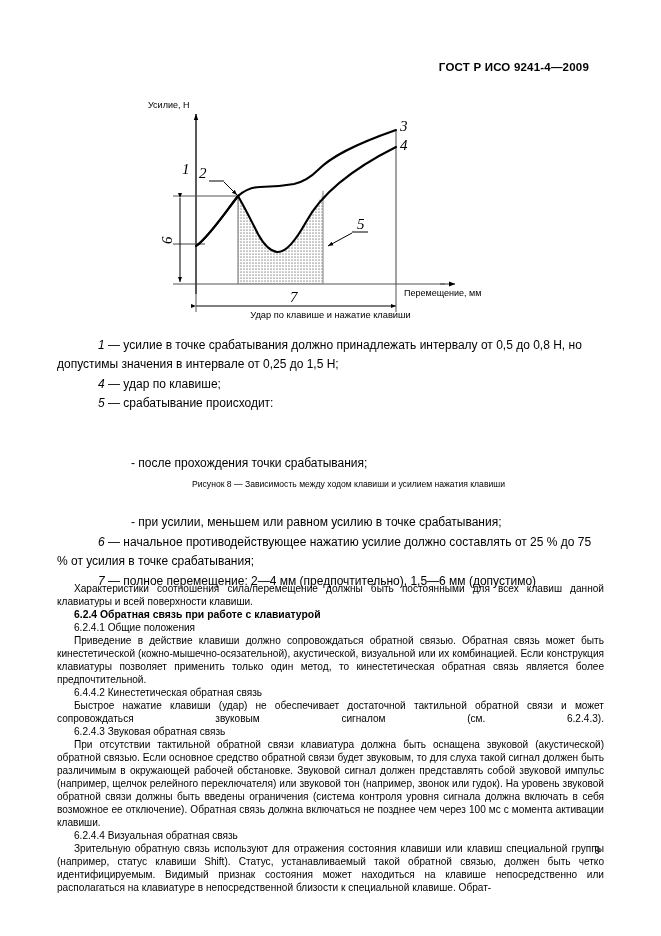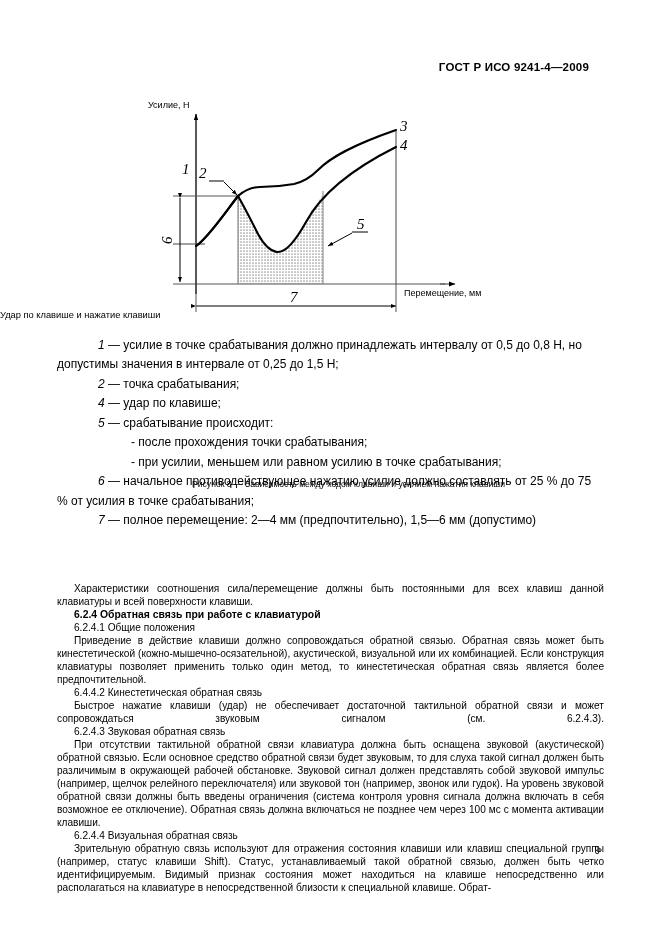--- a/index.html
+++ b/index.html
@@ -38,34 +38,35 @@
     width: 661px;
     height: 240px;
   }
   .figure-svg { display: block; }
 
   .figure-caption {
     position: absolute;
     top: 310px;
     left: 0;
     width: 661px;
+    text-align: center;
     font-size: 9.3px;
   }
 
   
   .keylist {
     position: absolute;
     left: 57px;
     top: 336px;
     width: 547px;
     font-size: 12px;
     line-height: 1.62;
   }
   .keylist .key-row { text-indent: 41px; }
-  .keylist .key-row.sub { text-indent: 0; padding-left: 74px; }
+  .keylist .key-row.sub { text-indent: 0; padding-left: 74px; margin-top: 40px; }
   .keylist .num { font-style: italic; }
 
   
   .figure-number {
     position: absolute;
     top: 479px;
     left: 0;
     width: 661px;
     text-align: center;
     font-size: 8.6px;
@@ -203,21 +204,20 @@
       <text x="357" y="135" font-family="Liberation Serif, serif" font-size="15" font-style="italic" fill="#000">5</text>
       <text x="172" y="150" font-family="Liberation Serif, serif" font-size="15" font-style="italic" fill="#000" transform="rotate(-90 172 150)">6</text>
       <text x="290" y="208" font-family="Liberation Serif, serif" font-size="15" font-style="italic" fill="#000">7</text>
     </svg>
   </div>
 
   <div class="figure-caption">Удар по клавише и нажатие клавиши</div>
 
   <div class="keylist">
     <div class="key-row"><span class="num">1</span><span> — </span><span>усилие в точке срабатывания должно принадлежать интервалу от 0,5 до 0,8 Н, но допустимы значения в интервале от 0,25 до 1,5 Н;</span></div>
-    <div class="key-row"><span class="num">2</span><span> — </span><span>точка срабатывания;</span></div>
     <div class="key-row"><span class="num">4</span><span> — </span><span>удар по клавише;</span></div>
     <div class="key-row"><span class="num">5</span><span> — </span><span>срабатывание происходит:</span></div>
     <div class="key-row sub">- после прохождения точки срабатывания;</div>
     <div class="key-row sub">- при усилии, меньшем или равном усилию в точке срабатывания;</div>
     <div class="key-row"><span class="num">6</span><span> — </span><span>начальное противодействующее нажатию усилие должно составлять от 25 % до 75 % от усилия в точке срабатывания;</span></div>
     <div class="key-row"><span class="num">7</span><span> — </span><span>полное перемещение: 2—4 мм (предпочтительно), 1,5—6 мм (допустимо)</span></div>
   </div>
 
   <div class="figure-number">Рисунок  8 — Зависимость между ходом клавиши и усилием нажатия клавиши</div>
 

